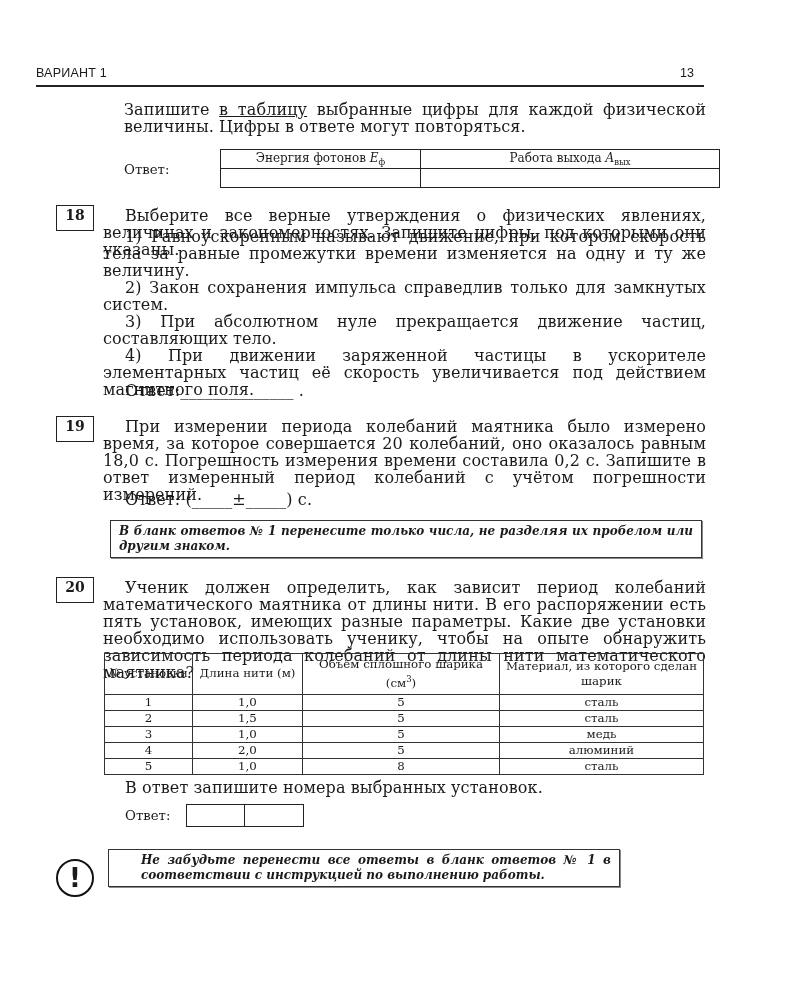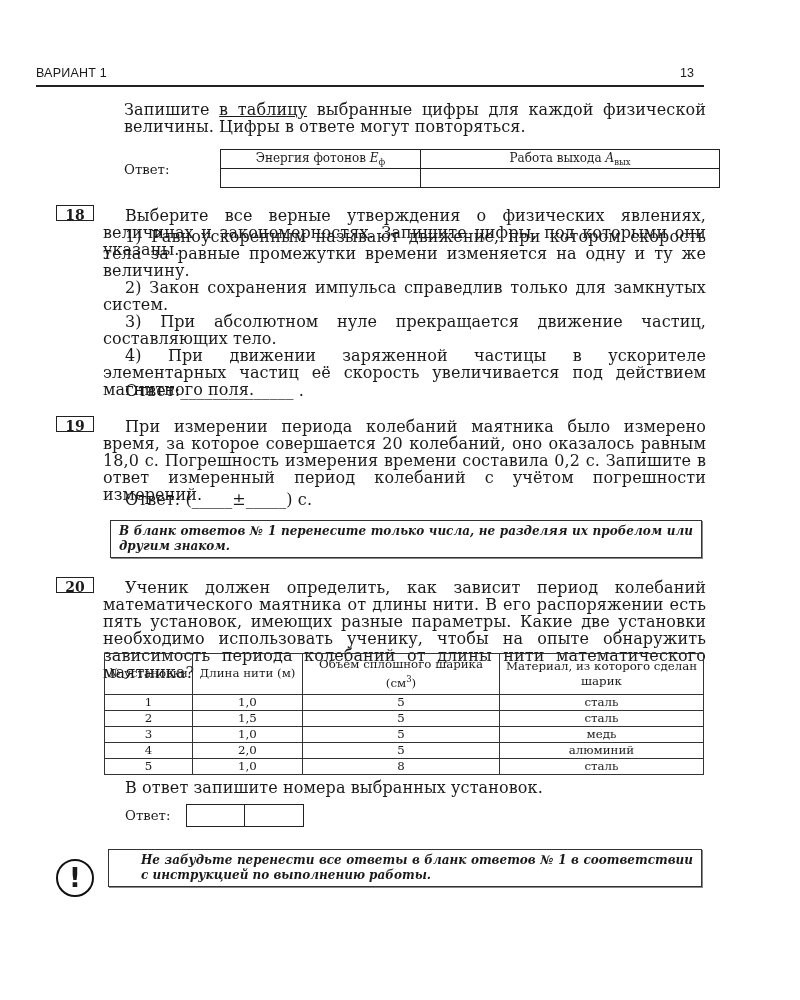--- a/index.html
+++ b/index.html
@@ -21,21 +21,21 @@
     }
     .para {
       font-size: 16px;
       line-height: 17px;
       text-align: justify;
       letter-spacing: 0.1px;
     }
     .para .u { text-decoration: underline; }
     .indent { text-indent: 22px; }
     .qnum {
-      width: 38px; height: 16px;
+      width: 38px; height: 26px;
       border: 1.5px solid #222;
       font-weight: bold; font-size: 14px;
       text-align: center; line-height: 19px;
       font-family: "DejaVu Serif", serif;
     }
     table { border-collapse: collapse; }
     .ans-table td {
       border: 1.3px solid #222;
       font-size: 12px;
       text-align: center;
@@ -158,15 +158,15 @@
   </table>
 
 <div class="abs para" style="left:125px; top:779px;">В ответ запишите номера выбранных установок.</div>
 <div class="abs ans-label" style="left:125px; top:808px;">Ответ:</div>
 <div class="abs boxes" style="left:186px; top:804px;">
   <div class="b"></div>
   <div class="b"></div>
 </div>
 
 <div class="abs warn-icon" style="left:56px; top:859px;">!</div>
-<div class="abs note-box" style="left:108px; top:849px; width:594px;padding-left:32px;">
+<div class="abs note-box" style="left:108px; top:849px; width:512px;padding-left:32px;">
   <div>Не забудьте перенести все ответы в бланк ответов № 1 в соответствии с инструкцией по выполнению работы.</div>
 </div>
 
 </body></html>

